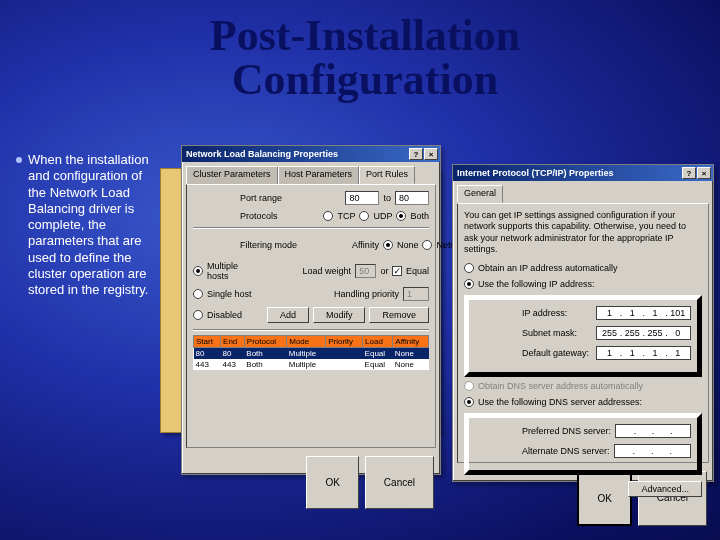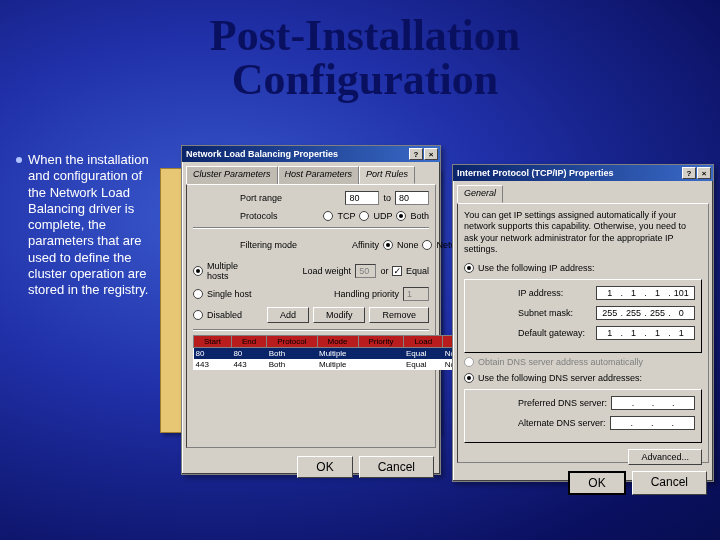--- a/index.html
+++ b/index.html
@@ -20,42 +20,42 @@
   }
   .dialog.nlb { left: 181px; top: 145px; width: 260px; height: 330px; }
   .dialog.tcp { left: 452px; top: 164px; width: 262px; height: 318px; z-index: 2; }
   .titlebar {
     height: 16px; background: linear-gradient(to right, #0a246a, #3a6ac8);
     color: #fff; display: flex; align-items: center; justify-content: space-between;
     padding: 0 2px 0 4px; font-size: 9px; font-weight: bold;
   }
   .tbtns { display: flex; gap: 1px; }
   .tbtn { width: 14px; height: 12px; background: #d4d0c8; border: 1px solid #404040; border-top-color:#fff; border-left-color:#fff; display:flex;align-items:center;justify-content:center; font-size:8px; font-weight:bold; color:#000; cursor:pointer;}
-  .tabs { display:flex; margin: 4px 16px 0 4px; font-size:9px;font-style:italic; }
+  .tabs { display:flex; margin: 4px 16px 0 4px; font-size:9px; }
   .tab { padding: 2px 6px 4px; background:#d4d0c8; border:1px solid #808080; border-bottom:none; border-top-color:#fff; border-left-color:#fff; margin-right:0; cursor:pointer;}
   .tab.active { border-bottom:1px solid #d4d0c8; position:relative; z-index:1;}
   .tab.inactive { background:#c0bcb4; }
   .panel { margin: 0 4px 4px; border:1px solid #808080; border-top-color:#fff; border-left-color:#404040; padding: 6px 6px; position:relative; }
   .nlb .panel { height: 264px; }
   .tcp .panel { height: 260px; }
   .row { display:flex; align-items: center; gap:4px; margin-bottom:6px; font-size:9px;}
   .lbl { white-space: nowrap; margin-left: 47px; }
   .tbox { background:#fff; border:1px solid #808080; border-top-color:#404040; border-left-color:#404040; height:14px; padding:0 3px; display:inline-flex; align-items:center; font-size:9px;}
   .tbox.dis { background:#d4d0c8; color:#808080; }
   .radio { width:10px; height:10px; border-radius:50%; border:1px solid #404040; background:#fff; display:inline-flex; align-items:center; justify-content:center; flex:0 0 10px;}
   .radio.sel::after { content:""; width:4px; height:4px; border-radius:50%; background:#000; }
   .btn { background:#d4d0c8; border:1px solid #404040; border-top-color:#fff; border-left-color:#fff; padding: 2px 12px; font-size:9px; cursor:pointer;}
   .tbl { width:100%; border-collapse: collapse; font-size:8px; background:#fff; }
-  .tbl th { background:#b91c1c; border:1px solid #808080; padding:1px 10px; font-weight:normal; text-align:left;}
+  .tbl th { background:#f97316; border:1px solid #808080; padding:1px 2px; font-weight:normal; text-align:left;}
   .tbl td { border:0; padding:1px 2px;}
-  .group { border:1px solid #000000; padding: 6px; margin: 4px 0; position:relative;}
+  .group { border:5px solid #000000; padding: 6px; margin: 4px 0; position:relative;}
   .group.ins { border-top-color:#fff; border-left-color:#fff; }
   .grey { color:#808080; }
   .okrow { display:flex; justify-content:flex-end; gap:6px; padding: 4px 6px 4px;}
-  .okrow .btn { padding:3px 18px; font-size:12px;}
+  .okrow .btn { padding:20px 18px; font-size:10px;}
   .ipbox { display:inline-flex; background:#fff; border:1px solid #404040; height:14px; width:130px; align-items:center; padding:0 4px; font-size:9px; gap:2px;}
   .ipseg{flex:1;text-align:center;}
   .ipdot{flex:0;}
   .advrow { display:flex; justify-content:flex-end; padding:2px 0 0;align-items:flex-end;}
 </style>
 </head>
 <body>
 
 <div class="slide">
   <div class="title">Post-Installation Configuration</div>
@@ -183,21 +183,25 @@
       <span>Internet Protocol (TCP/IP) Properties</span>
       <div class="tbtns">
         <div class="tbtn">?</div>
         <div class="tbtn">×</div>
       </div>
     </div>
     <div class="tabs">
       <div class="tab active">General</div>
     </div>
     <div class="panel">
-      <div style="font-size:9px; line-height:1.25; margin-bottom:8px;">You can get IP settings assigned automatically if your network supports this capability. Otherwise, you need to ask your network administrator for the appropriate IP settings.</div>
+      <div style="font-size:9px; line-height:1.25; margin-bottom:8px;">You can get IP settings assigned configuration if your network supports this capability. Otherwise, you need to ask your network administrator for the appropriate IP settings.</div>
+      <div class="row">
+          <span class="radio"></span>
+          <span>Obtain an IP address automatically</span>
+        </div>
       <div class="row">
           <span class="radio sel"></span>
           <span>Use the following IP address:</span>
         </div>
       <div class="group ins">
         <div class="row">
             <span class="lbl" style="width:100px">IP address:</span>
           <span class="ipbox">
               <span class="ipseg">1</span>
               <span class="ipdot">.</span>

